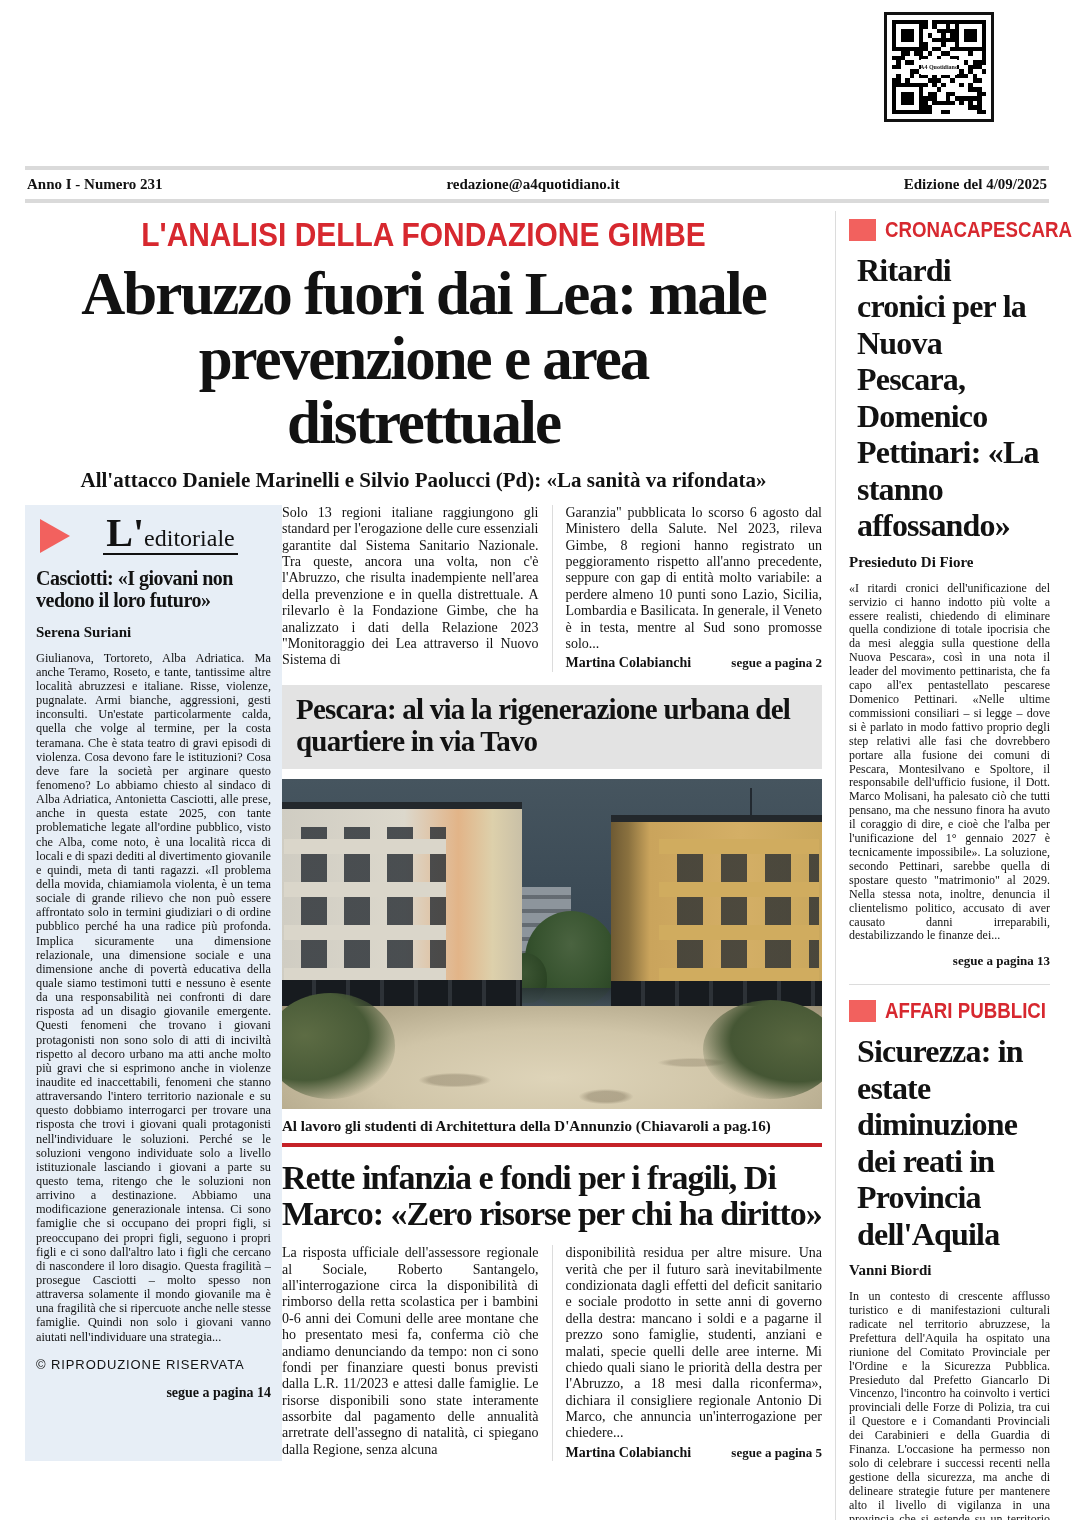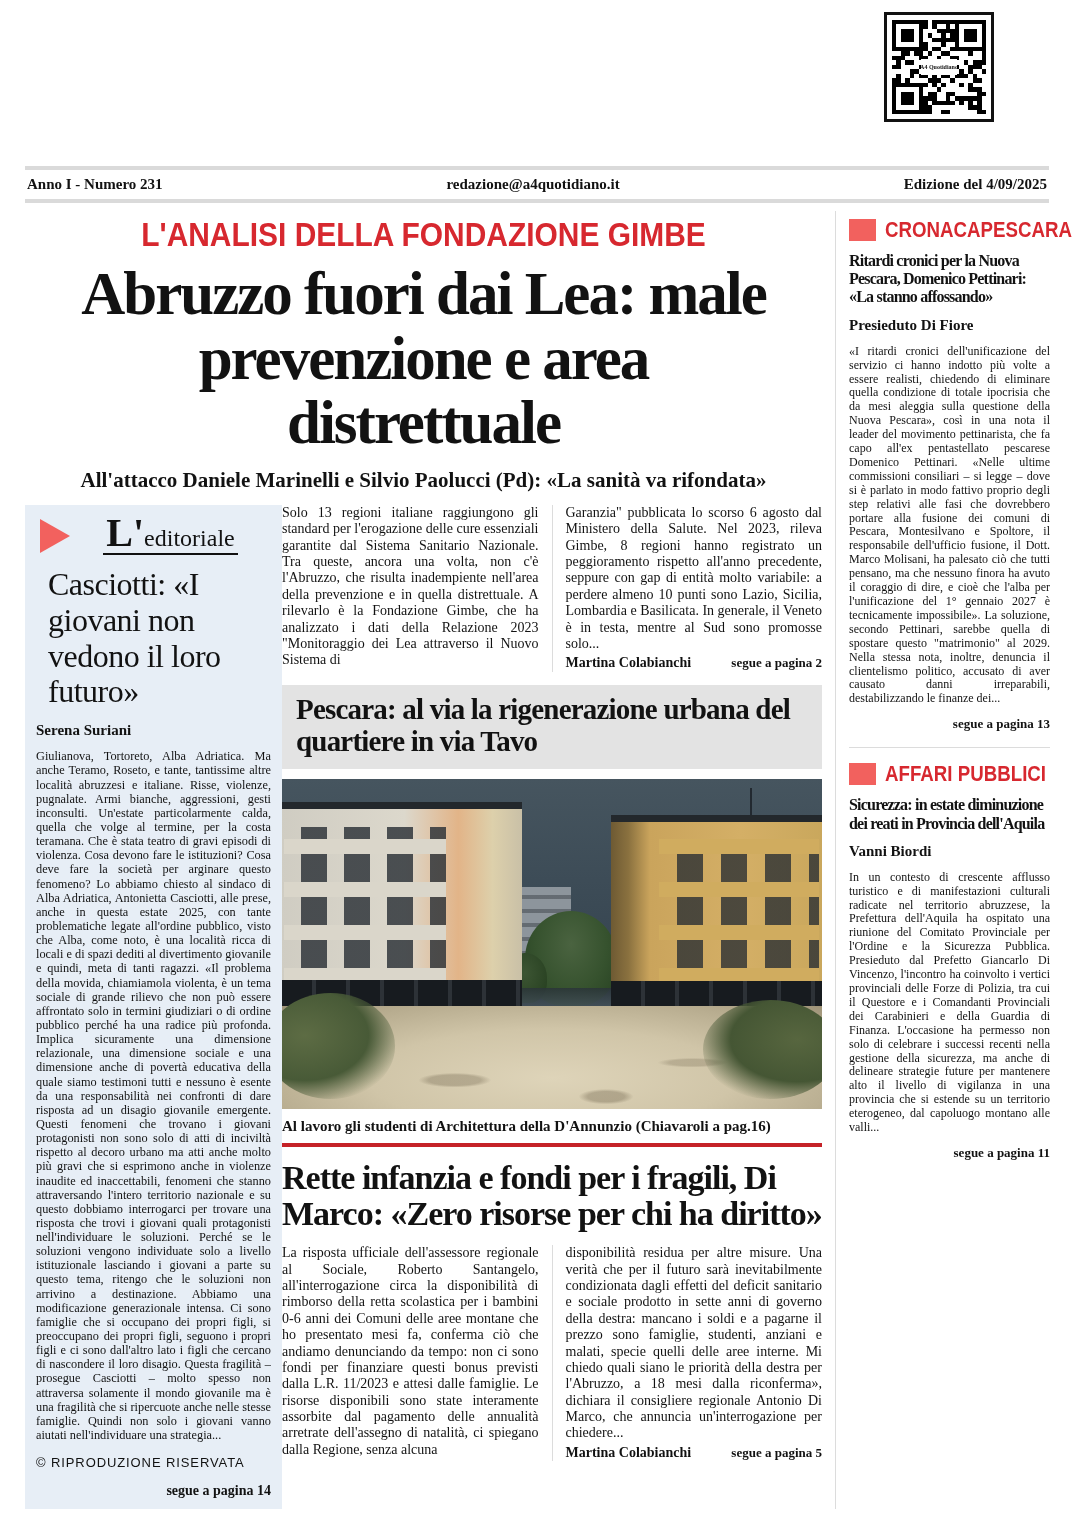--- a/index.html
+++ b/index.html
@@ -57,35 +57,35 @@
     font-weight:700; letter-spacing:-0.8px; }
 
   .caption { font-weight:700; font-size:15px; padding:9px 0 8px; border-bottom:4px solid #c52228; }
   .story2-headline { font-size:34px; line-height:1.07; font-weight:700; letter-spacing:-1px; margin:13px 0 13px; }
 
   
   .section-tag { display:flex; align-items:center; gap:9px; margin:6px 0 9px; }
   .tag-sq { width:27px; height:22px; background:#f2615e; flex:none; }
   .tag-label { color:#d7282f; font-family:"Liberation Sans", sans-serif; font-weight:700; font-size:22px;
     transform:scaleX(0.85); transform-origin:left; white-space:nowrap; }
-  .r-headline { font-size:16px; line-height:1.14; font-weight:700; letter-spacing:-0.8px; margin:2px 0 10px; }
+  .r-headline { font-size:32px; line-height:1.14; font-weight:700; letter-spacing:-0.8px; margin:2px 8px 10px; }
   .r-author { font-weight:700; font-size:15px; margin:0 0 11px; }
   .r-body { font-size:12px; line-height:1.16; text-align:justify; margin:0; }
   .r-continue { text-align:right; font-weight:700; font-size:13px; margin-top:10px; }
   .r-divider { border-top:1px solid #dcdcdc; margin:15px 0 13px; }
 
   
   .ed-head { display:flex; align-items:center; margin-bottom:8px; }
   .ed-tri { width:0; height:0; border-left:30px solid #f2615e; border-top:17px solid transparent;
     border-bottom:17px solid transparent; margin-left:4px; flex:none; }
   .ed-logo { flex:1; text-align:center; }
   .ed-logo-inner { display:inline-block; border-bottom:2px solid #111; padding:0 3px 1px; }
   .ed-L { font-size:40px; font-weight:700; line-height:0.8; }
   .ed-rest { font-size:24px; }
-  .ed-title { font-size:32px; line-height:1.12; font-weight:400; letter-spacing:-0.5px; margin:12px 12px 12px; }
+  .ed-title { font-size:20px; line-height:1.12; font-weight:700; letter-spacing:-0.5px; margin:12px 0 12px; }
   .ed-author { font-weight:700; font-size:15px; margin-bottom:10px; }
   .ed-body { font-size:12.3px; line-height:1.15; text-align:justify; margin:0; }
   .ed-copy { font-family:"Liberation Sans", sans-serif; font-size:13px; letter-spacing:0.9px; margin-top:13px; }
   .ed-continue { text-align:right; font-weight:700; font-size:14px; margin-top:13px; }
 
   
   .photo { position:relative; height:330px; overflow:hidden; background:#3d4c59; }
   .ph-sky { position:absolute; inset:0; background:linear-gradient(180deg,#46555f 0%,#33424e 65%,#3a4854 100%); }
   .ph-antenna { position:absolute; right:13%; top:3%; width:2px; height:9%; background:#222930; }
   .ph-bldg-far { position:absolute; left:44.5%; top:33%; width:9%; height:29%; background:#8d959c;

